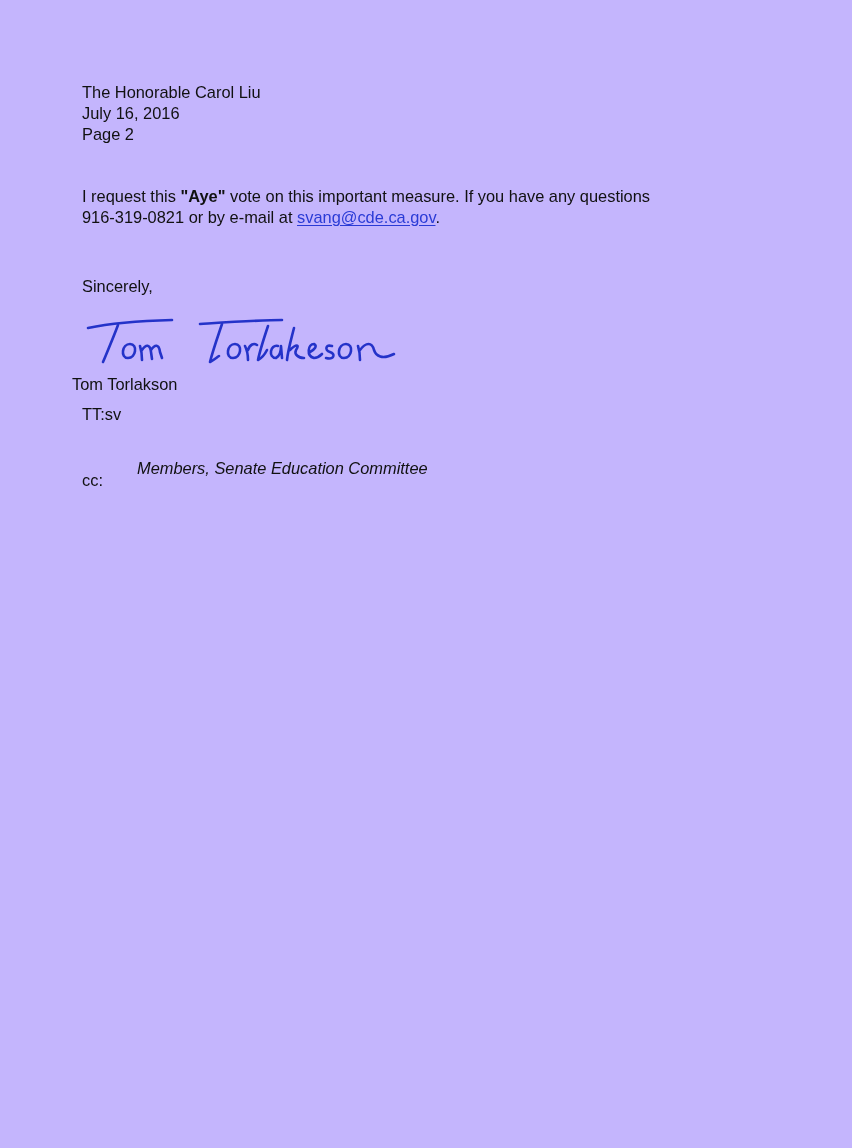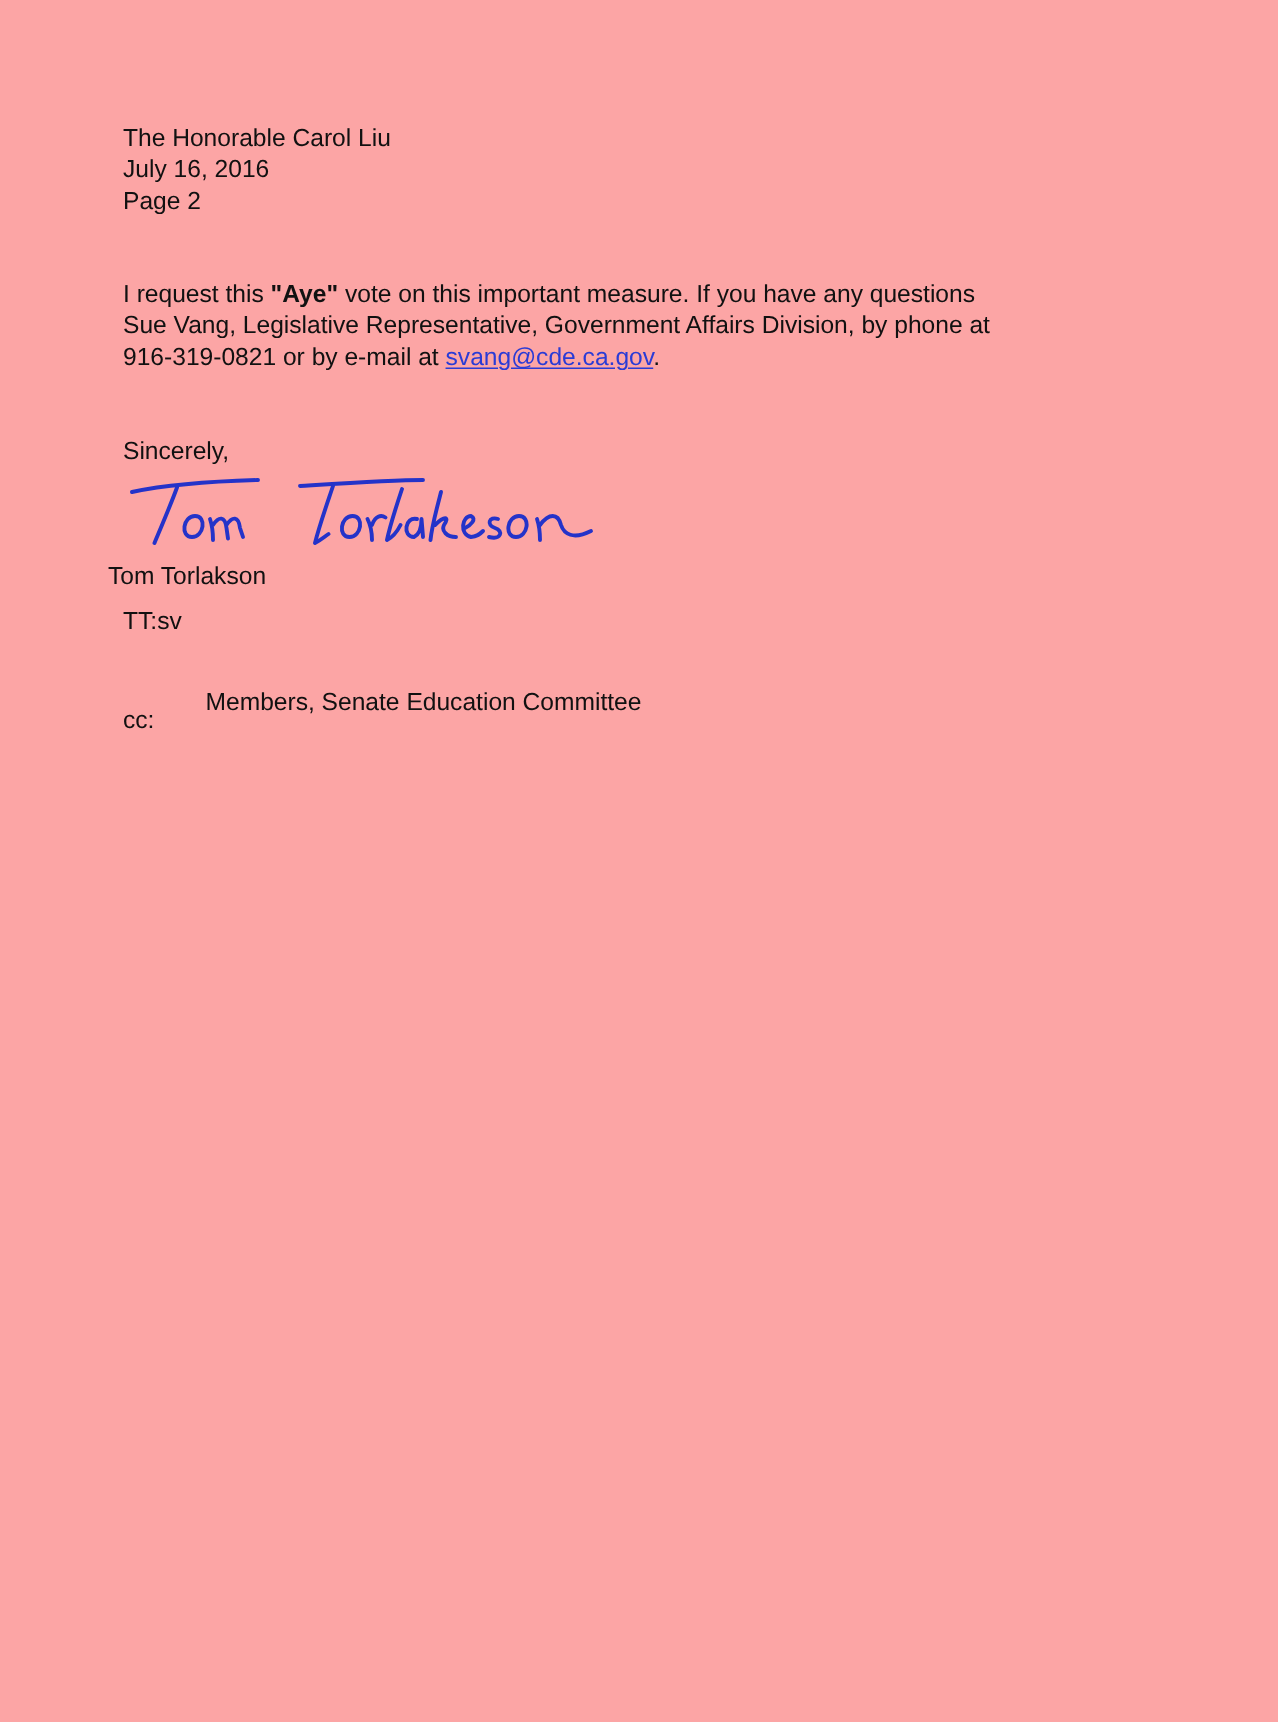--- a/index.html
+++ b/index.html
@@ -14,21 +14,21 @@
       overflow: hidden;
       font-family: "Liberation Sans", sans-serif;
       color: #111111;
       font-size: 16.4px;
       line-height: 21px;
     }
     .page {
       position: absolute;
       left: 0; top: 0;
       width: 852px; height: 1148px;
-      background: #fca5a5;
+      background: #c4b5fd;
     }
     .header-block {
       position: absolute;
       left: 82px;
       top: 82px;
     }
     .header-block div { white-space: nowrap; }
     .body-paragraph {
       position: absolute;
       left: 82px;
@@ -39,21 +39,21 @@
     .body-paragraph .line { display: block; }
     .body-paragraph b { font-weight: bold; }
     .email-link {
       color: #2a3bd6;
       text-decoration: underline;
       text-underline-offset: 2px;
     }
     .closing {
       position: absolute;
       left: 82px;
-      top: 291px;
+      top: 276px;
     }
     .signature {
       position: absolute;
       left: 82px;
       top: 314px;
       width: 330px;
       height: 58px;
     }
     .signer-name {
       position: absolute;
@@ -74,36 +74,35 @@
       position: absolute;
       left: 0;
       top: 12px;
     }
     .cc-list {
       position: absolute;
       left: 55px;
       top: 0;
       white-space: nowrap;
     }
-    .cc-list div { white-space: nowrap; }
+    .cc-list div { white-space: nowrap; font-style: italic; }
   </style>
 </head>
 <body>
 
 <div class="page">
 
   <div class="header-block">
     <div>The Honorable Carol Liu</div>
     <div>July 16, 2016</div>
     <div>Page 2</div>
   </div>
 
   <div class="body-paragraph">
     <span class="line"><span>I request this </span><b><span>"</span><span>Aye</span><span>"</span></b><span> vote on this important measure. If you have any questions</span></span>
-    <span class="line">Sue Vang, Legislative Representative, Government Affairs Division, by phone at</span>
     <span class="line"><span>916-319-0821 or by e-mail at </span><a class="email-link">svang@cde.ca.gov</a><span>.</span></span>
   </div>
 
   <div class="closing">Sincerely,</div>
 
   <div class="signature">
     <svg width="330" height="58" viewBox="0 0 330 58" fill="none" stroke="#2433c9" stroke-width="2.6" stroke-linecap="round" stroke-linejoin="round">
 
       <path d="M6 14 C 25 10, 55 7, 90 6"></path>
       <path d="M36 11 C 32 22, 26 36, 21 48"></path>

